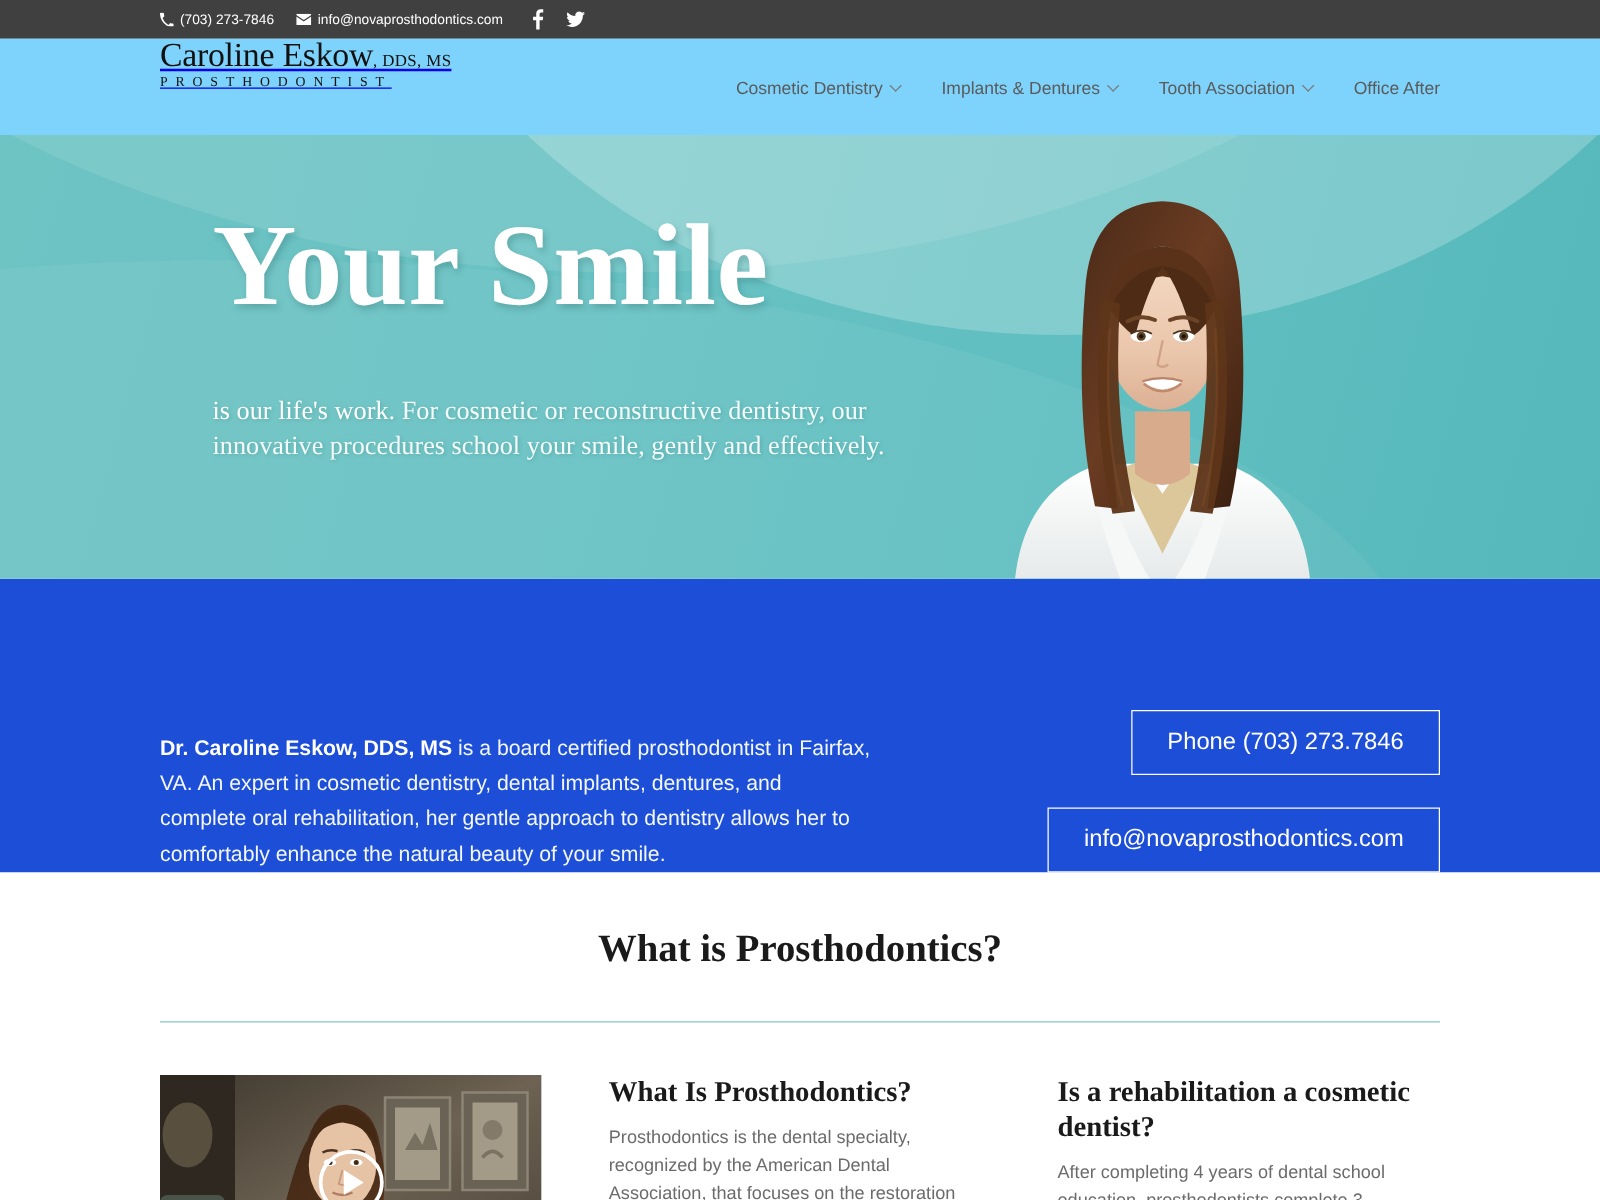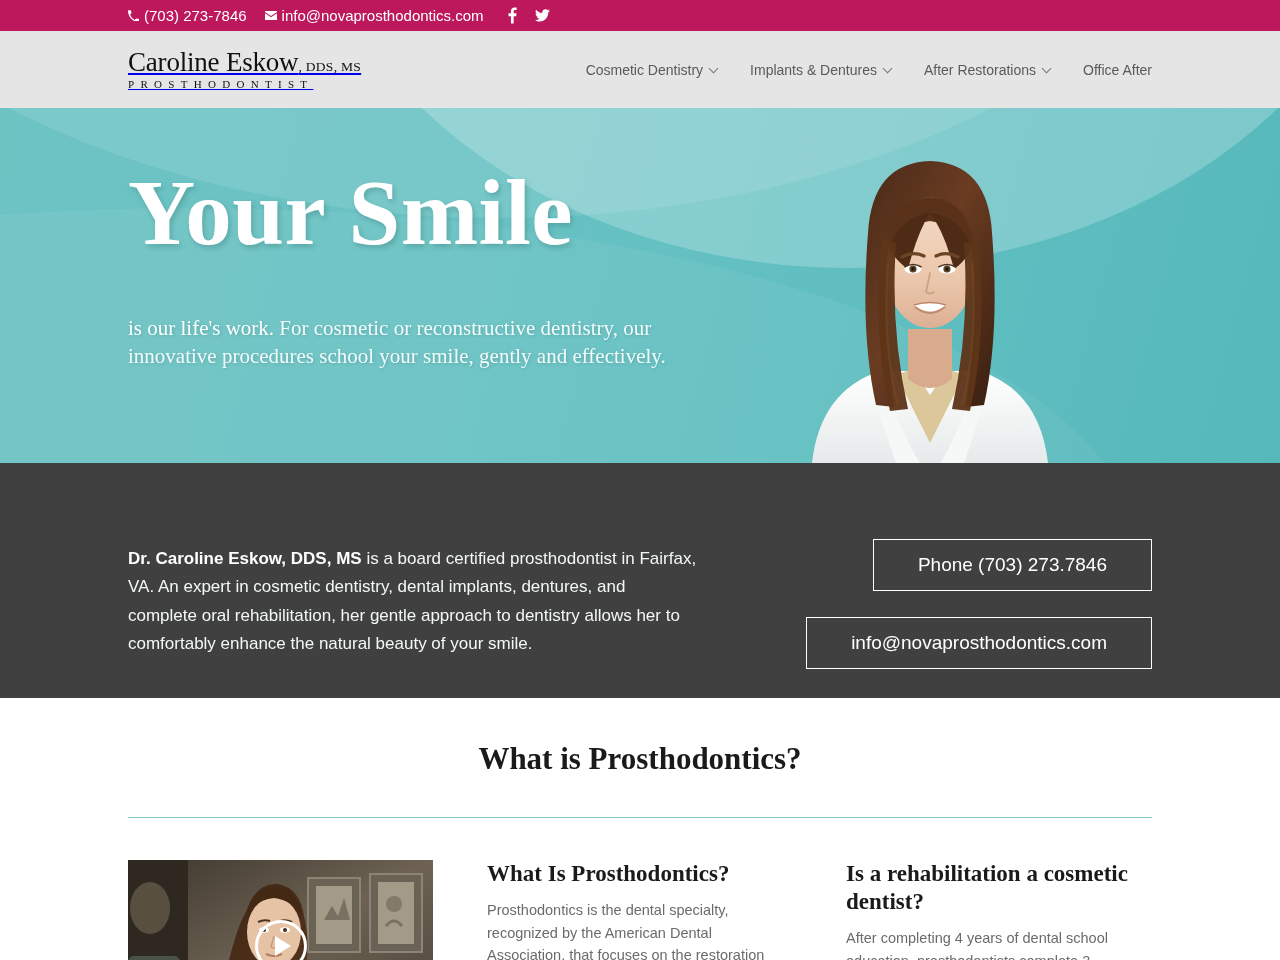--- a/index.html
+++ b/index.html
@@ -8,26 +8,26 @@
     width: 1280px;
     height: 960px;
     overflow: hidden;
     background: #ffffff;
     font-family: "Liberation Sans", sans-serif;
   }
 
   
   .topbar {
     height: 31px;
-    background: #be185d;
+    background: #404040;
     display: flex;
     align-items: center;
     padding-left: 128px;
     color: #ffffff;
-    font-size: 15px;
+    font-size: 11px;
   }
   .topbar-item {
     display: flex;
     align-items: center;
     margin-right: 18px;
     white-space: nowrap;
     color: #ffffff;
     text-decoration: none;
   }
   .topbar-item .glyph {
@@ -35,23 +35,22 @@
     margin-right: 5px;
     line-height: 1;
   }
   .topbar-phone-icon svg, .topbar-mail-icon svg { display:block; }
   .social-links { display: flex; align-items: center; gap: 18px; margin-left: 6px; }
   .social-links a { color: #ffffff; display:flex; align-items:center; }
 
   
   .header {
     height: 77px;
-    background: #e5e5e5;
-    display: flex;
-    align-items: center;
+    background: #7dd3fc;
+    display: flex;
     justify-content: space-between;
     padding: 0 128px;
     position: relative;
   }
   .logo { line-height: 1; user-select:none; }
   .logo-line1 {
     font-family: "Liberation Serif", serif;
     font-size: 27px;
     color: #111111;
     letter-spacing: -0.2px;
@@ -124,20 +123,21 @@
     width: 1900px; height: 700px;
     border-radius: 50%;
     left: -760px; top: 100px;
     background: rgba(255,255,255,0.055);
   }
   .hero-inner {
     position: relative;
     z-index: 3;
     padding-left: 128px;
     padding-top: 58px;
+    margin-left: 42px;
   }
   .hero-title {
     font-family: "Liberation Serif", serif;
     font-size: 93px;
     color: #ffffff;
     line-height: 1.0;
     letter-spacing: 0.5px;
     text-shadow: 2px 3px 5px rgba(40,100,100,0.30);
   }
   .hero-sub {
@@ -158,24 +158,24 @@
     right: 196px;
     bottom: 0;
     width: 308px;
     height: 320px;
     overflow: hidden;
   }
   .photo-canvas { position:absolute; inset:0; }
 
   
   .infoband {
-    background: #404040;
+    background: #1d4ed8;
     height: 235px;
     display: flex;
-    align-items: center;
+    align-items: flex-end;
     padding: 42px 128px 0 128px;
   }
   .infoband-text {
     width: 600px;
     color: #f2f7f7;
     font-size: 17px;
     line-height: 1.67;
     padding-right: 30px;
   }
   .infoband-text b { font-weight: bold; color: #ffffff; }
@@ -186,21 +186,21 @@
     align-items: flex-end;
     padding-top: 5px;
   }
   .btn-outline {
     display: inline-flex;
     align-items: center;
     justify-content: center;
     border: 1.5px solid #ffffff;
     color: #ffffff;
     font-size: 19px;
-    padding: 14px 44px;
+    padding: 14px 28px;
     background: transparent;
     cursor: pointer;
     text-decoration: none;
     white-space: nowrap;
     font-family: "Liberation Sans", sans-serif;
   }
   .btn-phone { margin-bottom: 26px; }
 
   
   .section {
@@ -319,21 +319,21 @@
   <nav class="nav">
     <a class="nav-item" href="#">
       <span>Cosmetic Dentistry</span>
       <span class="nav-caret"></span>
     </a>
     <a class="nav-item" href="#">
       <span>Implants &amp; Dentures</span>
       <span class="nav-caret"></span>
     </a>
     <a class="nav-item" href="#">
-      <span>After Restorations</span>
+      <span>Tooth Association</span>
       <span class="nav-caret"></span>
     </a>
     <a class="nav-item" href="#">
       <span>Office After</span>
     </a>
   </nav>
 </div>
 
 <div class="hero">
   <div class="hero-arc-b"></div>

